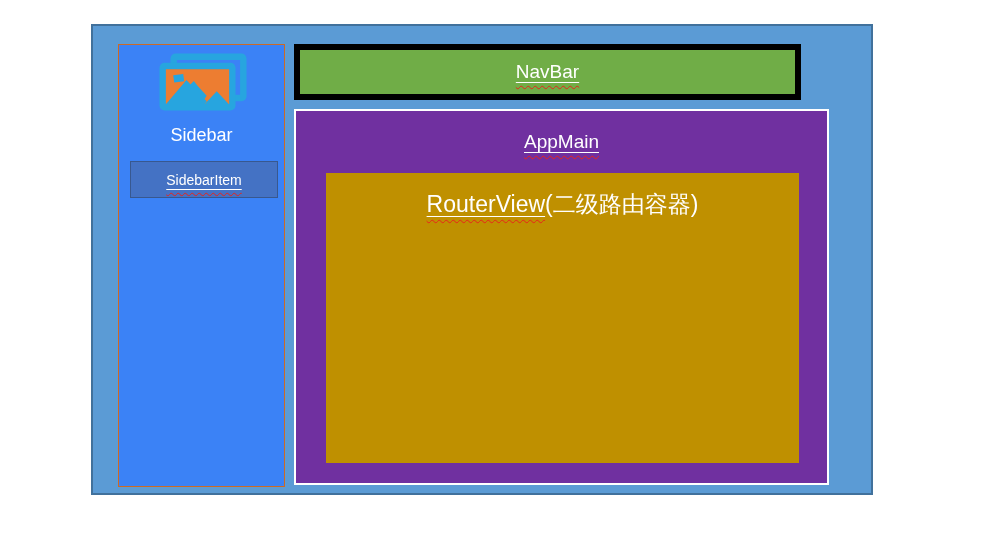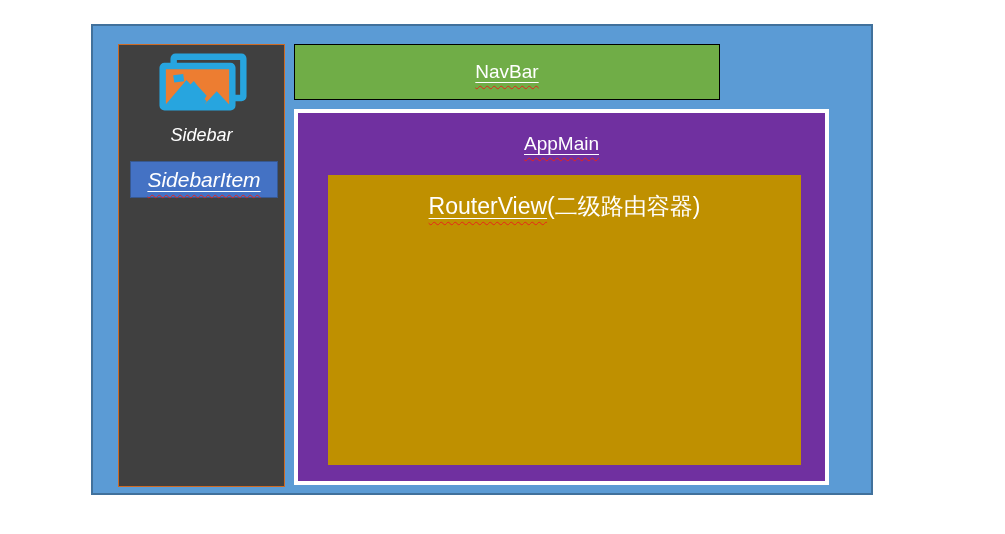--- a/index.html
+++ b/index.html
@@ -18,34 +18,33 @@
   .abs { position: absolute; box-sizing: border-box; }
 
   .wrapper {
     left: 91px; top: 24px; width: 782px; height: 471px;
     background: #5B9BD5;
     border: 2px solid #41719C;
   }
   
   .sidebar {
     left: 25px; top: 18px; width: 167px; height: 443px;
-    background: #404040;
+    background: #3b82f6;
     border: 1px solid #CD6A24;
-    font-style: italic;
   }
   .navbar {
-    left: 201px; top: 18px; width: 426px; height: 56px;
+    left: 201px; top: 18px; width: 507px; height: 56px;
     background: #70AD47;
-    border: 1px solid #000000;
+    border: 6px solid #000000;
     display: flex; align-items: center; justify-content: center;
   }
   .appmain {
     left: 201px; top: 83px; width: 535px; height: 376px;
     background: #7030A0;
-    border: 4px solid #ffffff;
+    border: 2px solid #ffffff;
   }
   .routerview {
     left: 30px; top: 62px; width: 473px; height: 290px;
     background: #BF9000;
   }
 
   .label {
     color: #ffffff;
     font-size: 19px;
     text-align: center;
@@ -54,21 +53,21 @@
   .sidebar-label {
     left: 0; top: 80px; width: 100%;
     font-size: 18px;
   }
   .sidebar-item {
     left: 11px; top: 116px; width: 148px; height: 37px;
     background: #4472C4;
     border: 1px solid #38588F;
     display: flex; align-items: center; justify-content: center;
   }
-  .sidebar-item .label { font-size: 21px; }
+  .sidebar-item .label { font-size: 14px; }
   .appmain-label {
     left: 0; top: 20px; width: 100%;
   }
   .routerview-label {
     left: 0; top: 16px; width: 100%;
     font-size: 23px;
   }
 
   
   .ul {

